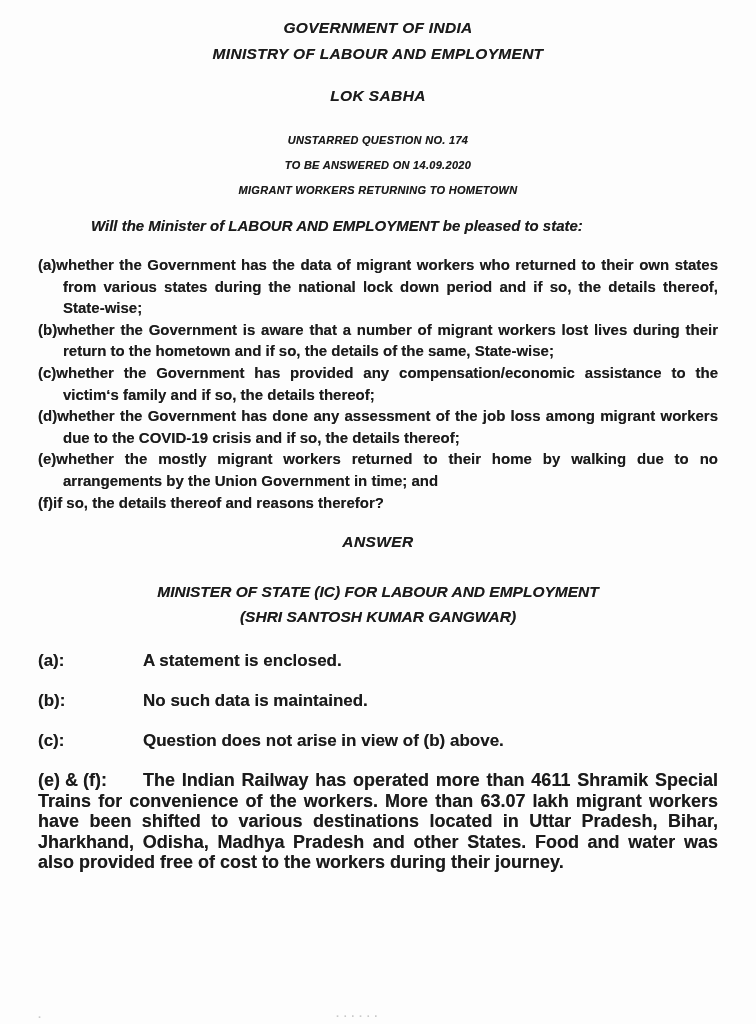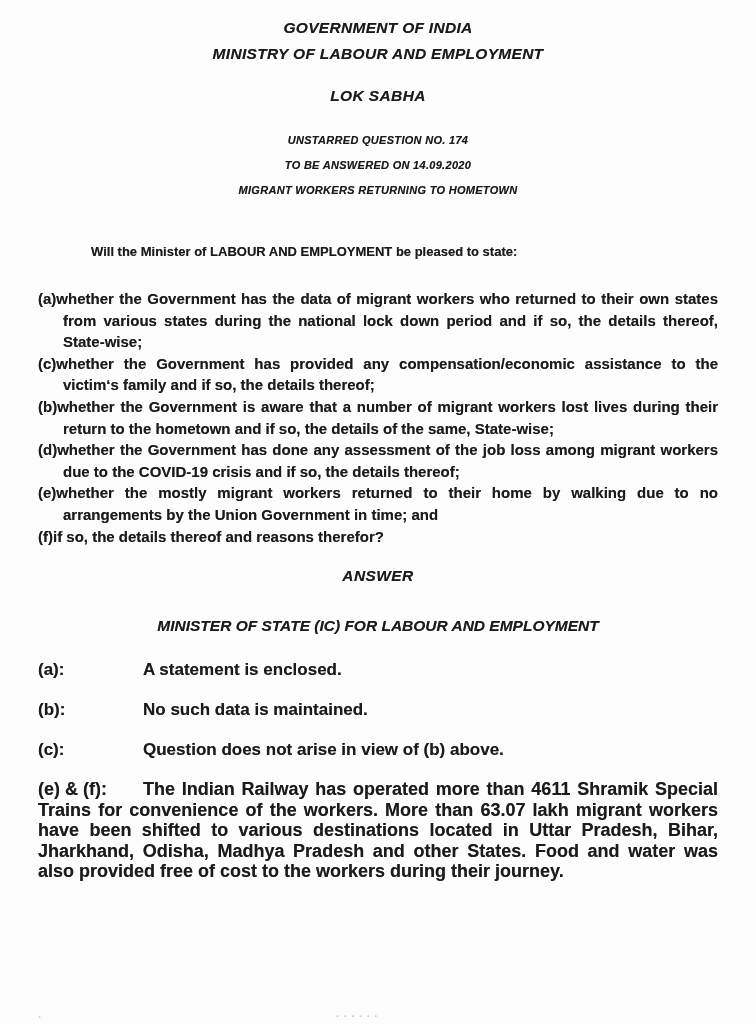--- a/index.html
+++ b/index.html
@@ -34,28 +34,29 @@
     margin-top: 11px;
     padding-left: 41px;
     font-size: 15.5px;
     line-height: 24px;
     letter-spacing: 0.2px;
   }
   .questioners .hang { text-indent: -41px; }
 
   
   .preamble {
-    margin-top: 38px;
+    margin-top: 12px;
     margin-left: 53px;
-    font-size: 13px;
+    font-size: 15px;
     line-height: 22px;
+    font-style: italic;
   }
 
   
-  .questions { margin-top: 25px; }
+  .questions { margin-top: 17px; }
   .q-item {
     font-size: 15px;
     line-height: 21.6px;
     padding-left: 25px;
     text-indent: -25px;
     text-align: justify;
   }
 
   .answer-heading { margin-top: 18px; font-size: 15.5px; line-height: 21px; letter-spacing: 0.4px; }
 
@@ -97,31 +98,32 @@
   <div class="house-line c">LOK SABHA</div>
   <div class="qmeta-line qmeta-first c">UNSTARRED QUESTION NO. 174</div>
   <div class="qmeta-line c">TO BE ANSWERED ON 14.09.2020</div>
   <div class="qmeta-line c">MIGRANT WORKERS RETURNING TO HOMETOWN</div>
 
 
   <div class="preamble">Will the Minister of LABOUR AND EMPLOYMENT be pleased to state:</div>
 
   <div class="questions">
     <p class="q-item" style="margin:0"><span>(a)</span><span>whether the Government has the data of migrant workers who returned to their own states from various states during the national lock down period and if so, the details thereof, State-wise;</span></p>
+    <p class="q-item" style="margin:0"><span>(b)</span><span>whether the Government is aware that a number of migrant workers lost lives during their return to the hometown and if so, the details of the same, State-wise;</span></p>
     <p class="q-item" style="margin:0"><span>(c)</span><span>whether the Government has provided any compensation/economic assistance to the victim‘s family and if so, the details thereof;</span></p>
-    <p class="q-item" style="margin:0"><span>(b)</span><span>whether the Government is aware that a number of migrant workers lost lives during their return to the hometown and if so, the details of the same, State-wise;</span></p>
     <p class="q-item" style="margin:0"><span>(d)</span><span>whether the Government has done any assessment of the job loss among migrant workers due to the COVID-19 crisis and if so, the details thereof;</span></p>
     <p class="q-item" style="margin:0"><span>(e)</span><span>whether the mostly migrant workers returned to their home by walking due to no arrangements by the Union Government in time; and</span></p>
     <p class="q-item" style="margin:0"><span>(f)</span><span>if so, the details thereof and reasons therefor?</span></p>
   </div>
 
   <div class="answer-heading c">ANSWER</div>
 
   <div class="minister c">
     <div>MINISTER OF STATE (IC) FOR LABOUR AND EMPLOYMENT</div>
+    <div>(SHRI SANTOSH KUMAR GANGWAR)</div>
   </div>
 
   <div class="answers">
     <div class="ans-row"><span class="ans-label">(a):</span><span>A statement is enclosed.</span></div>
     <div class="ans-row"><span class="ans-label">(b):</span><span>No such data is maintained.</span></div>
     <div class="ans-row"><span class="ans-label">(c):</span><span>Question does not arise in view of (b) above.</span></div>
   </div>
 
   <p class="ans-ef" style="margin:0"><span class="ans-label">(e) &amp; (f):</span><span>The Indian Railway has operated more than 4611 Shramik Special Trains for convenience of the workers. More than 63.07 lakh migrant workers have been shifted to various destinations located in Uttar Pradesh, Bihar, Jharkhand, Odisha, Madhya Pradesh and other States. Food and water was also provided free of cost to the workers during their journey.</span></p>
 

